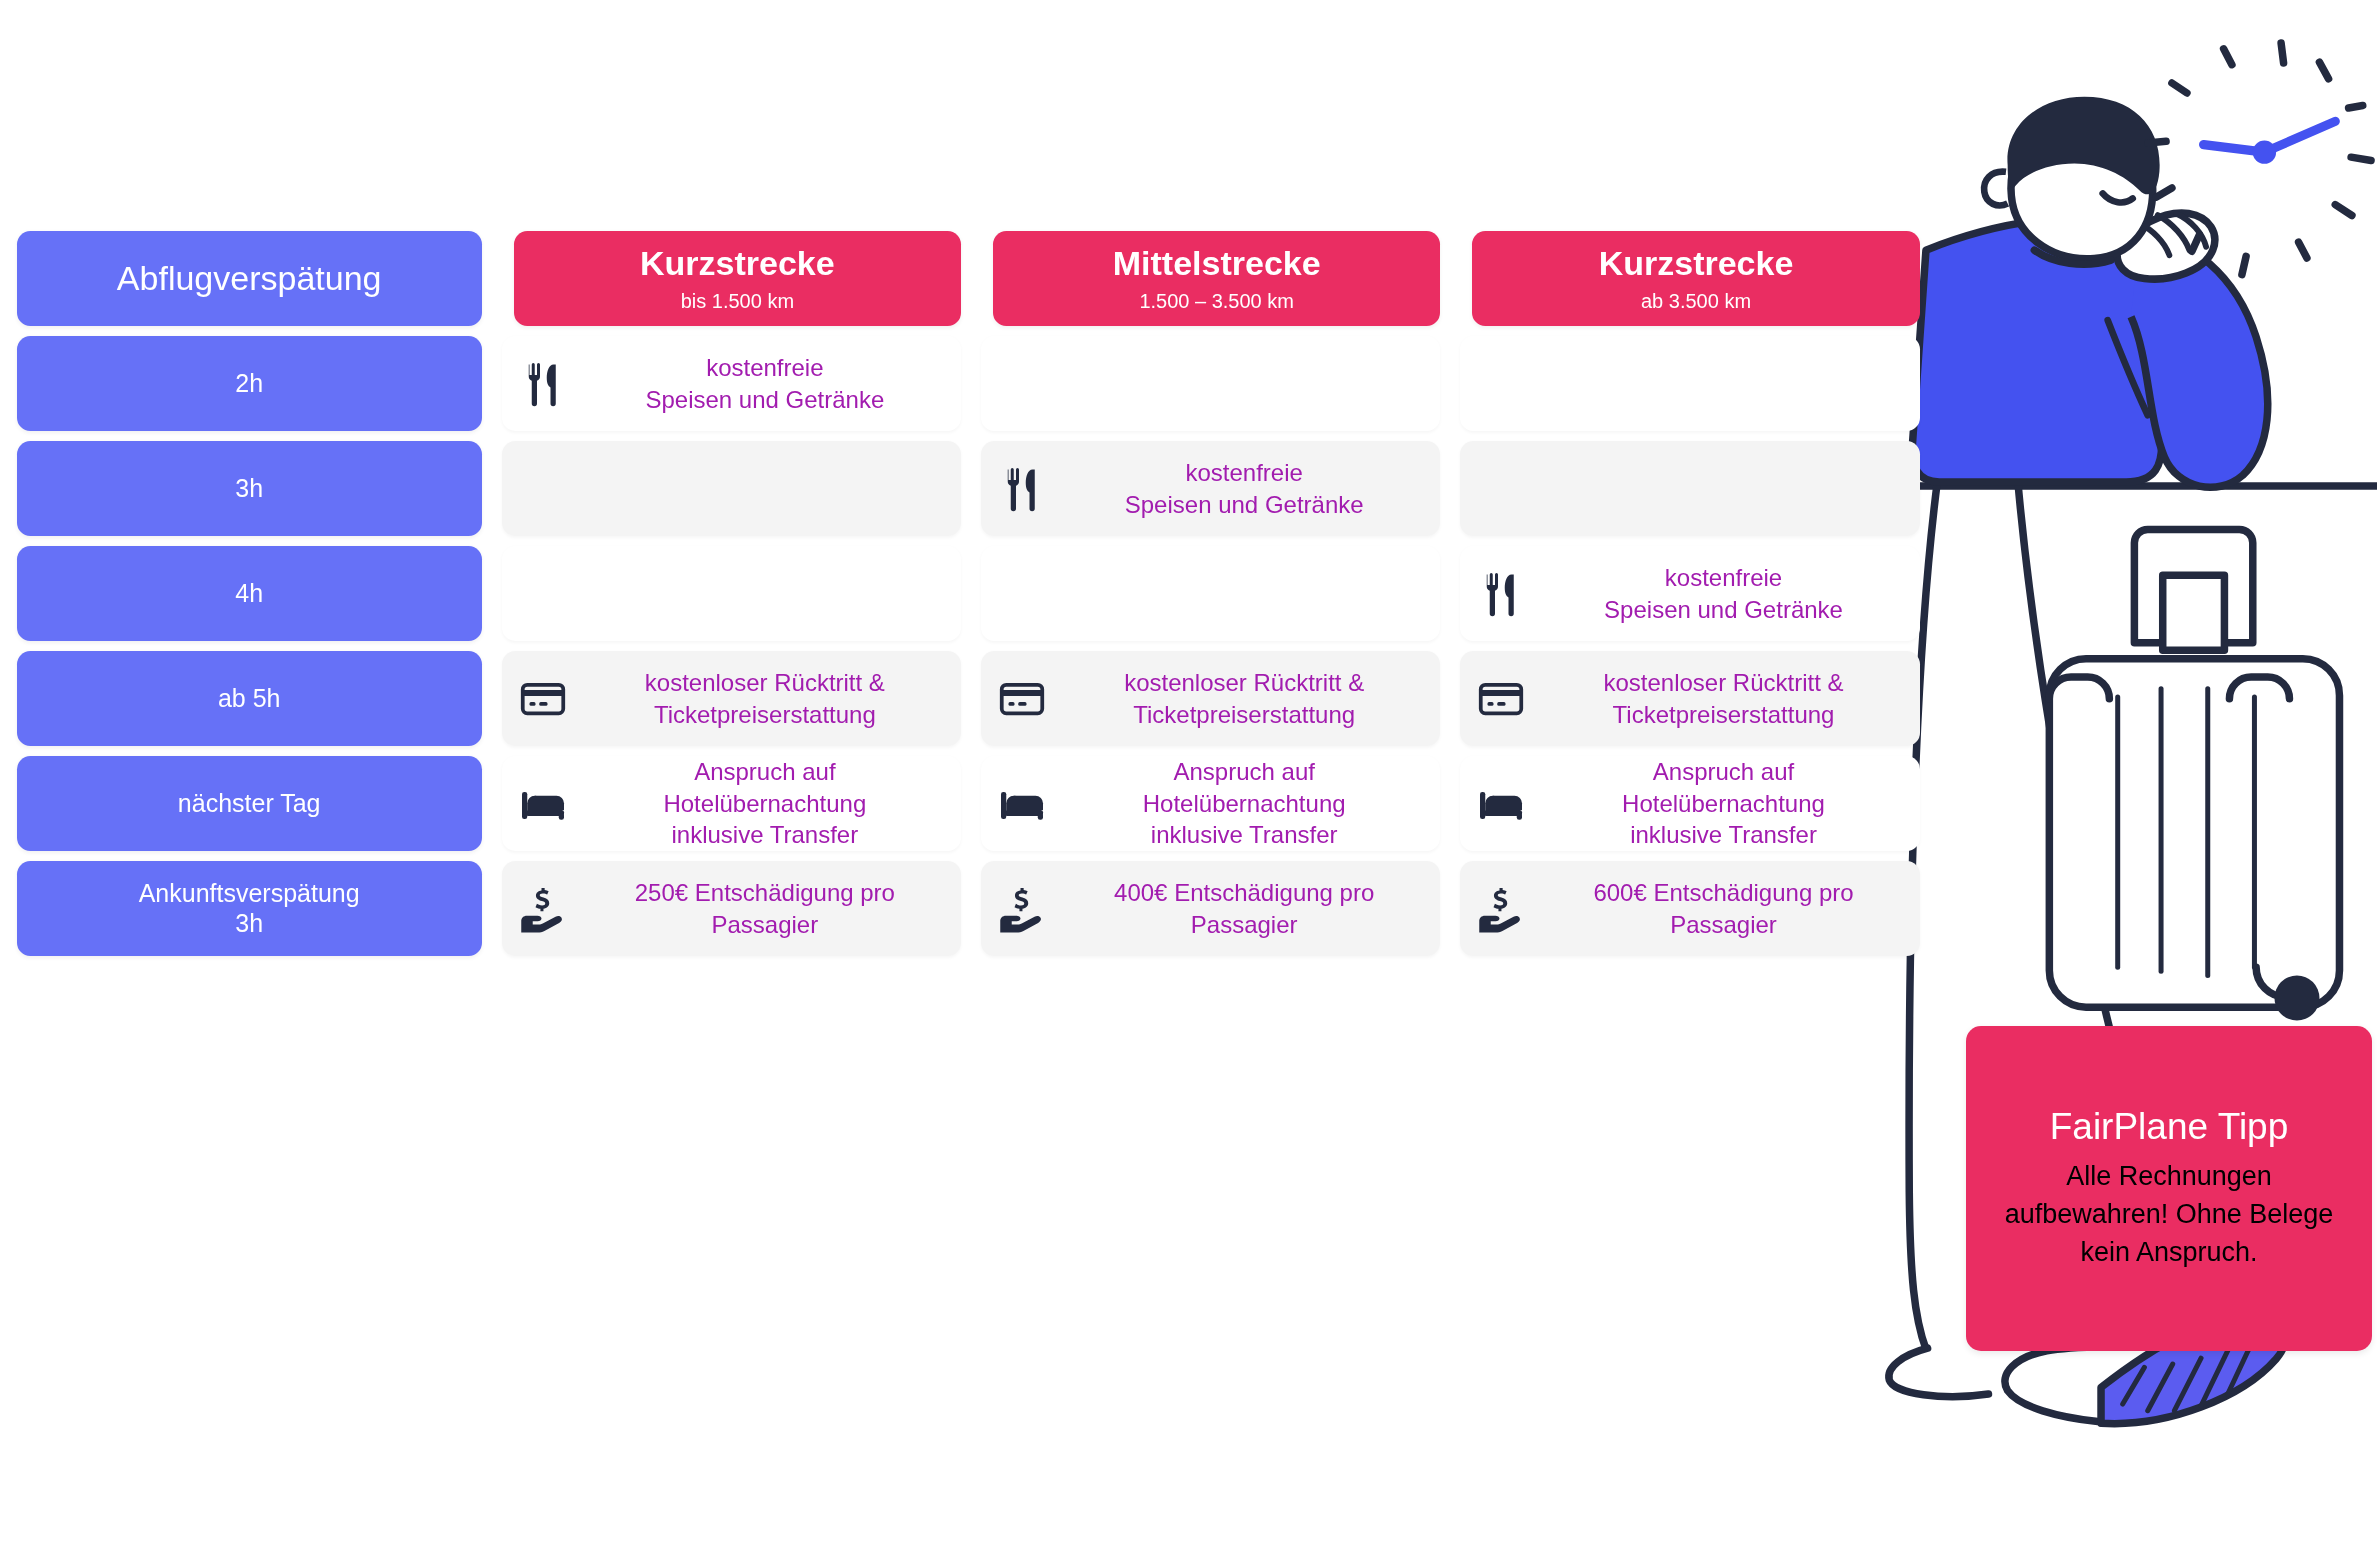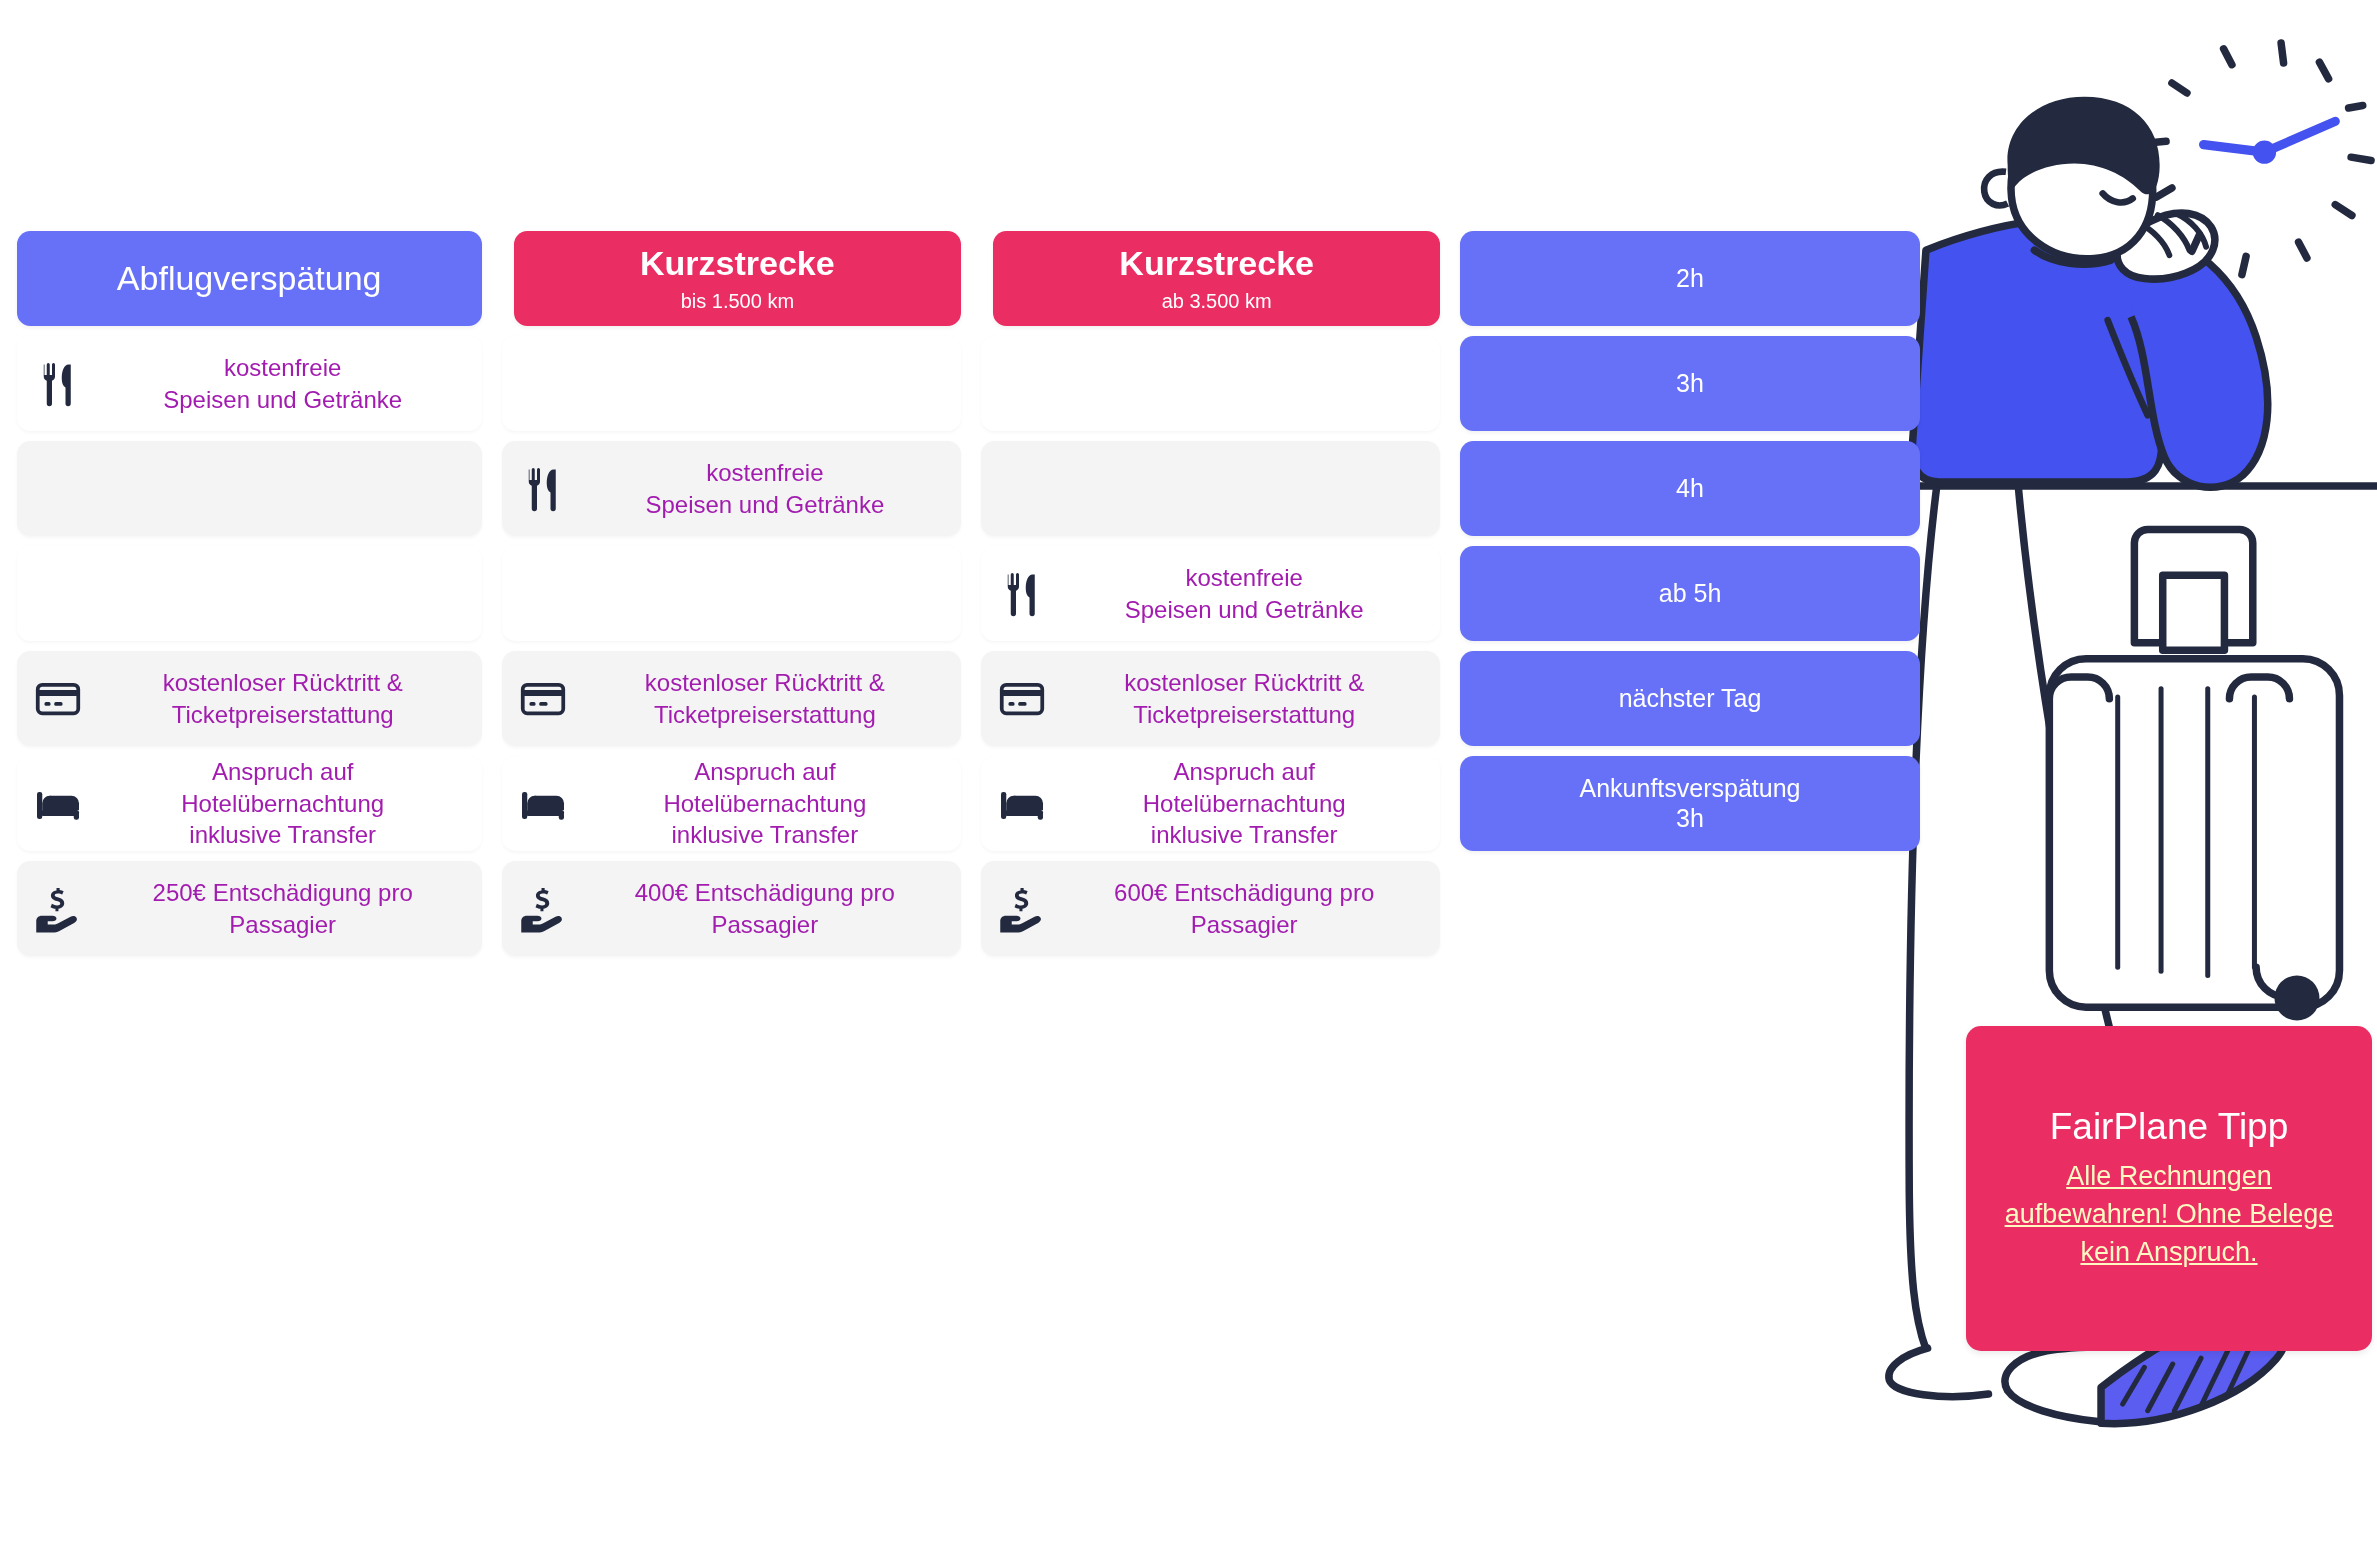--- a/index.html
+++ b/index.html
@@ -137,26 +137,25 @@
   }
   #fairplane-tip .tip-title {
     color: #ffffff;
     font-size: 37px;
     font-weight: 400;
     margin-bottom: 6.7px;
     line-height: 1.2;
     text-align: center;
   }
   #fairplane-tip .tip-body {
-    color: #fef9c3;
+    color: #000000;
     font-size: 27px;
     font-weight: 400;
     text-align: center;
     line-height: 1.42;
-    text-decoration: underline;
   }
 </style>
 </head>
 <body>
 
 <svg id="illustration-layer" viewBox="0 0 2851 1865" aria-hidden="true">
   <g fill="none" stroke="#232a3f" stroke-width="9" stroke-linecap="round" stroke-linejoin="round">
 
     <line x1="2245" y1="583" x2="2851" y2="583" stroke-width="9"></line>
 
@@ -253,20 +252,24 @@
 
   <div class="cell row-label head">
     <span>Abflugverspätung</span>
   </div>
 
   <div class="cell col-head">
     <span class="ch-title">Kurzstrecke</span>
     <span class="ch-sub">bis 1.500 km</span>
   </div>
   <div class="cell col-head">
+    <span class="ch-title">Mittelstrecke</span>
+    <span class="ch-sub">1.500 – 3.500 km</span>
+  </div>
+  <div class="cell col-head">
     <span class="ch-title">Kurzstrecke</span>
     <span class="ch-sub">ab 3.500 km</span>
   </div>
 
 <div class="cell row-label">
       <span>2h</span>
     </div>
     <div class="cell data-cell white">
       <span class="cell-icon">
         <svg viewBox="0 0 64 64" width="48" height="48" fill="currentColor">

